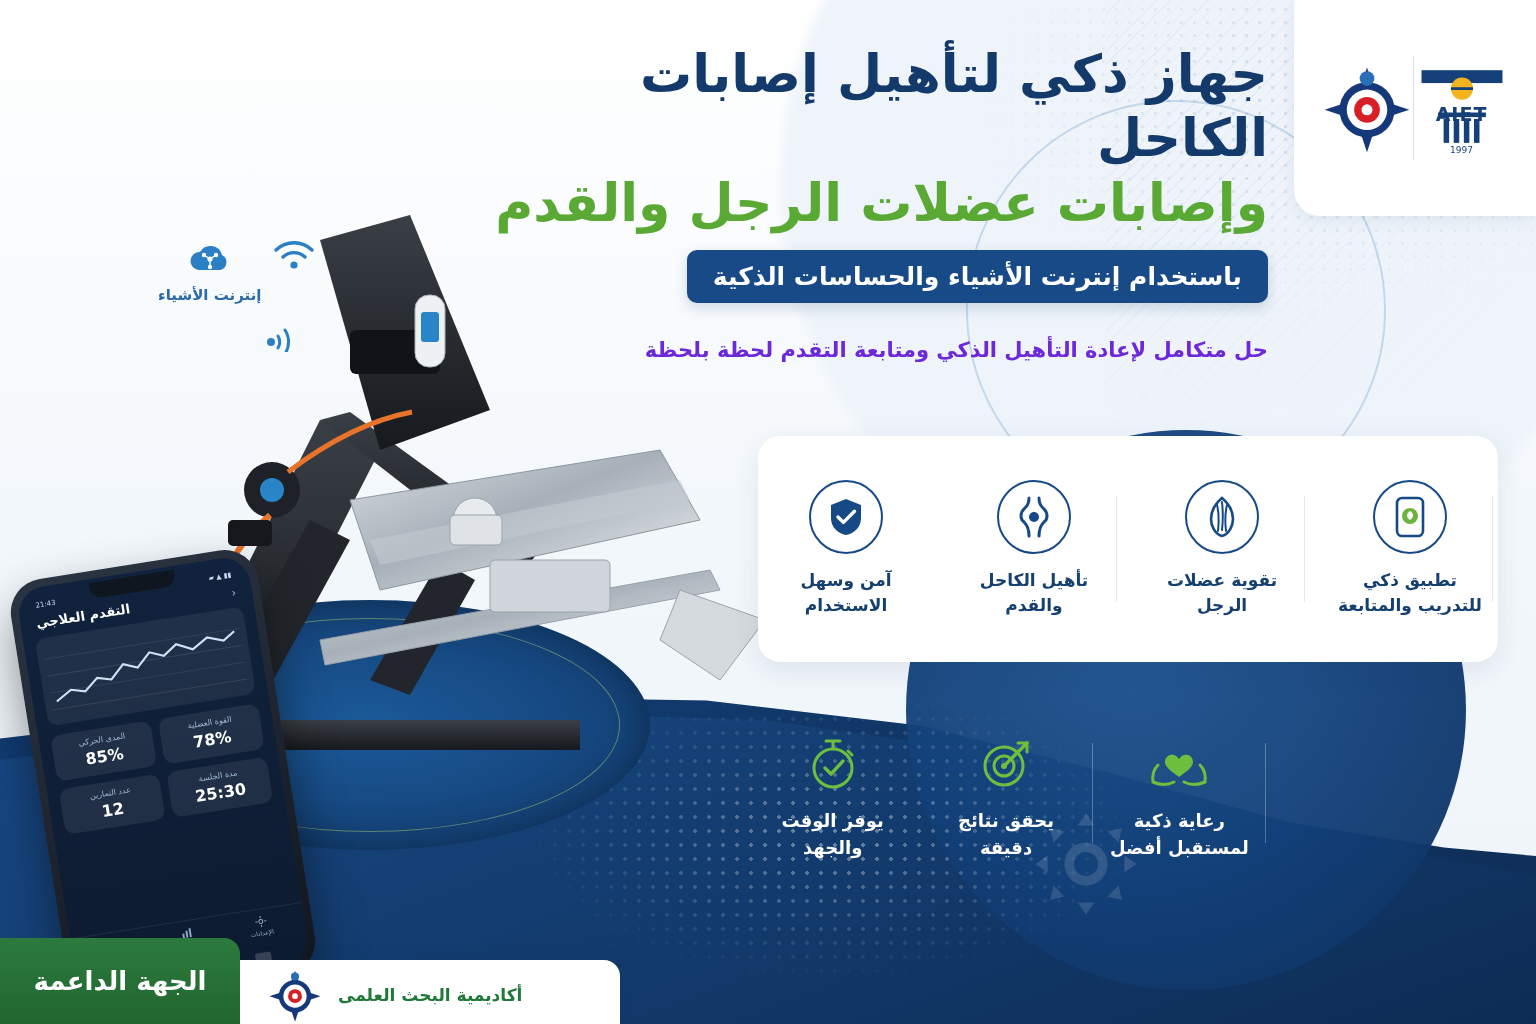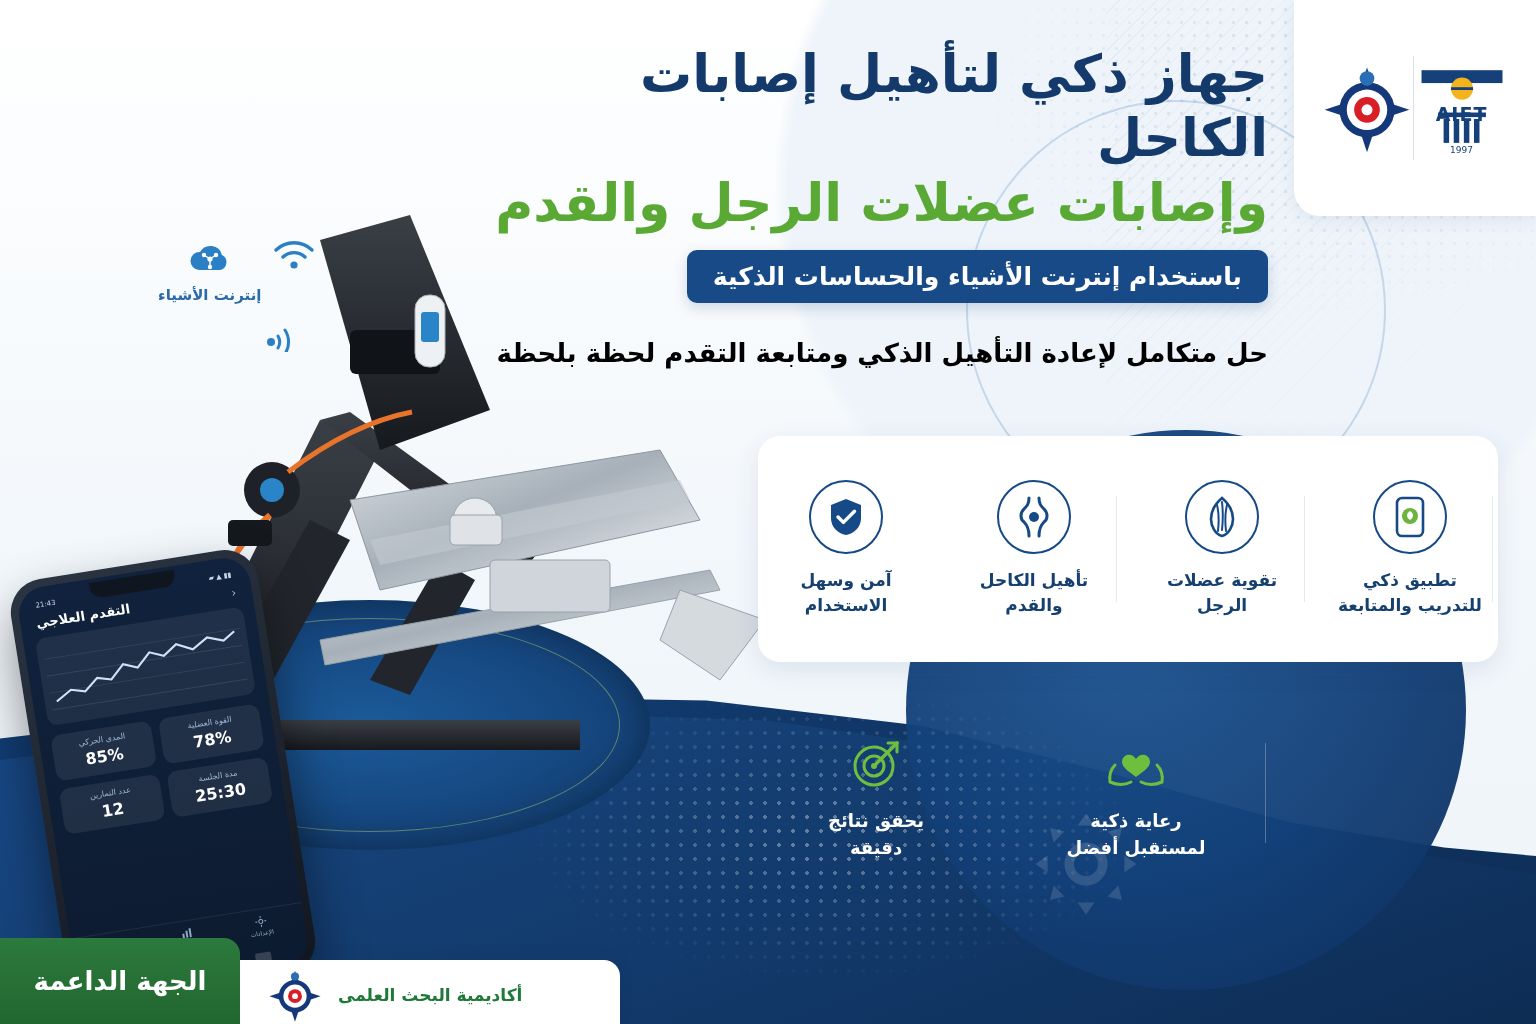--- a/index.html
+++ b/index.html
@@ -104,21 +104,21 @@
     background: #174a86;
     color: #fff;
     border-radius: 10px;
     padding: 12px 26px;
     font-size: 25px; font-weight: 700;
     box-shadow: 0 5px 14px rgba(20,60,110,.18);
   }
   .tagline {
     position: absolute; top: 338px; right: 268px; width: 810px;
     text-align: right;
-    color: #000000; font-size: 26px; font-weight: 700;
+    color: #6d28d9; font-size: 21px; font-weight: 700;
   }
 
   
   .features {
     position: absolute; top: 436px; right: 38px;
     width: 740px; height: 226px;
     background: #fff;
     border-radius: 22px;
     box-shadow: 0 8px 26px rgba(25,60,105,.10);
     display: flex; flex-direction: row-reverse; align-items: center;
@@ -449,20 +449,29 @@
           </svg>
       </div>
       <div class="f-label">تطبيق ذكي<br>للتدريب والمتابعة</div>
     </div>
 
   </div>
 
   <div class="benefits">
     <div class="benefit">
       <svg width="58" height="58" viewBox="0 0 58 58">
+        <circle cx="29" cy="33" r="19" stroke="#6fbf3f" stroke-width="3" fill="none"></circle>
+        <path d="M22 6h14M29 6v6" stroke="#6fbf3f" stroke-width="3" stroke-linecap="round"></path>
+        <path d="M44 16l4 4" stroke="#6fbf3f" stroke-width="3" stroke-linecap="round"></path>
+        <path d="M21 33l6 6 12-13" stroke="#6fbf3f" stroke-width="3.4" fill="none" stroke-linecap="round" stroke-linejoin="round"></path>
+      </svg>
+      <div class="b-label">يوفر الوقت<br>والجهد</div>
+    </div>
+    <div class="benefit">
+      <svg width="58" height="58" viewBox="0 0 58 58">
         <circle cx="27" cy="31" r="19" stroke="#6fbf3f" stroke-width="3" fill="none"></circle>
         <circle cx="27" cy="31" r="10" stroke="#6fbf3f" stroke-width="3" fill="none"></circle>
         <circle cx="27" cy="31" r="3" fill="#6fbf3f"></circle>
         <path d="M27 31L50 8" stroke="#6fbf3f" stroke-width="3.4" stroke-linecap="round"></path>
         <path d="M41 8h9v9" stroke="#6fbf3f" stroke-width="3" fill="none" stroke-linecap="round"></path>
       </svg>
       <div class="b-label">يحقق نتائج<br>دقيقة</div>
     </div>
     <div class="benefit">
       <svg width="62" height="58" viewBox="0 0 62 58">

